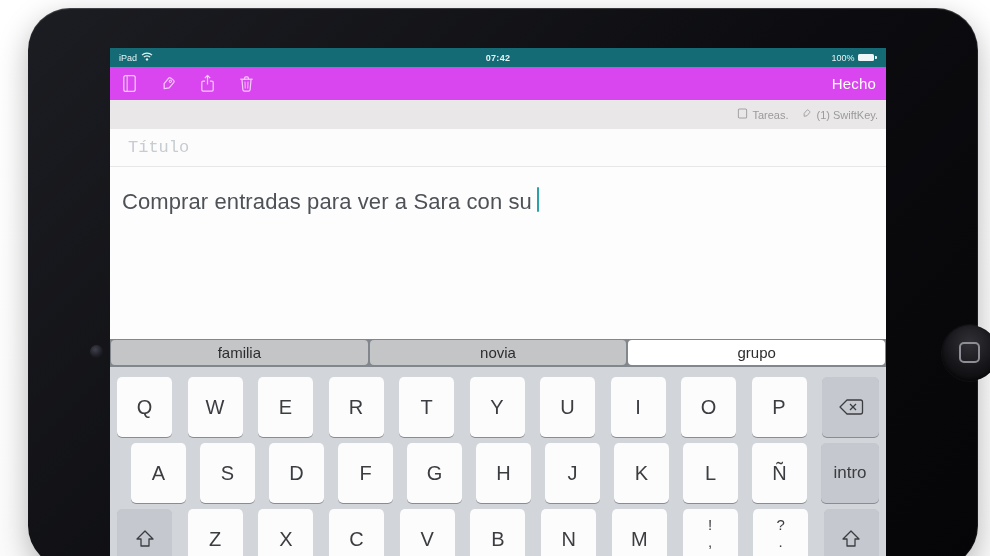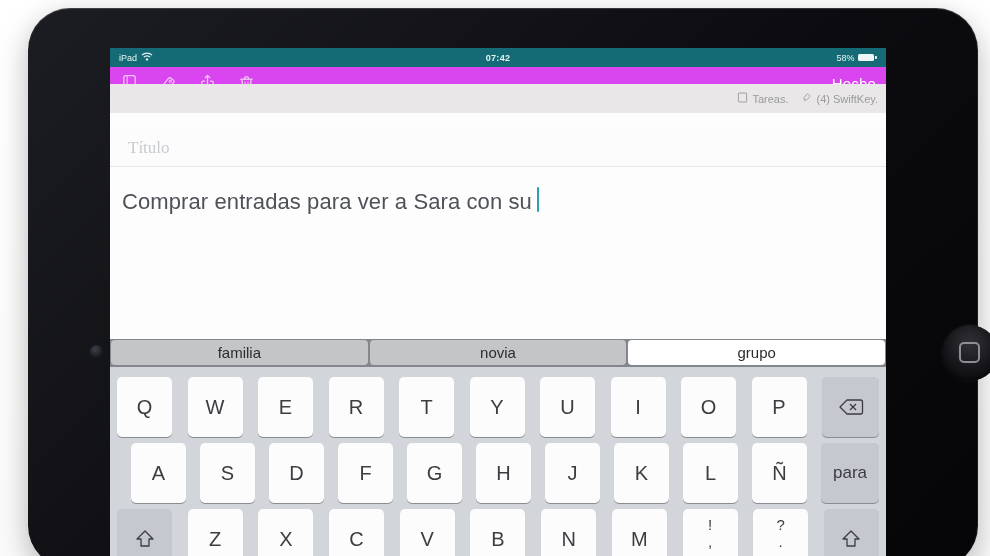--- a/index.html
+++ b/index.html
@@ -54,34 +54,34 @@
     padding:0 10px;box-sizing:border-box;
   }
   .tb-icons{display:flex;align-items:center;gap:20px;}
   .tb-icon{width:19px;height:19px;cursor:pointer;opacity:.72;}
   .tb-icon svg{display:block;}
   .done-btn{
     margin-left:auto;color:#ffffff;font-size:15px;cursor:pointer;letter-spacing:.2px;
   }
   
   .info-bar{
-    position:absolute;left:0;top:36px;width:100%;height:29px;
+    position:absolute;left:0;top:52px;width:100%;height:29px;
     background:#e9e7e8;display:flex;align-items:center;justify-content:flex-end;
     gap:13px;padding-right:8px;box-sizing:border-box;
     color:#9a9a9c;font-size:11px;
   }
   .info-item{display:flex;align-items:center;gap:4px;cursor:pointer;}
   
   .title-field{
     position:absolute;left:0;top:81px;width:100%;height:38px;
     background:#fcfcfd;border-bottom:1px solid #e7e7e9;box-sizing:border-box;
   }
   .title-field input{
     width:100%;height:100%;border:none;outline:none;background:transparent;
-    font-family:Liberation Serif, serif;font-size:17px;color:#555;
+    font-family:Liberation Mono, monospace;font-size:17px;color:#555;
     padding:0 0 0 18px;box-sizing:border-box;
   }
   .title-field input::placeholder{color:#c7ccd1;opacity:1;}
   
   .note-area{
     position:absolute;left:0;top:120px;width:100%;height:171px;
     background:#fdfdfe;padding:19px 12px;box-sizing:border-box;cursor:text;
   }
   .note-text{font-size:22px;color:#4e5257;letter-spacing:.1px;}
   .cursor{
@@ -139,21 +139,21 @@
       <span>
         <svg width="12" height="9" viewBox="0 0 12 9">
           <path d="M1 3.2 A7 7 0 0 1 11 3.2" fill="none" stroke="#e8f3f4" stroke-width="1.2"></path>
           <path d="M2.8 5.2 A4.5 4.5 0 0 1 9.2 5.2" fill="none" stroke="#e8f3f4" stroke-width="1.2"></path>
           <circle cx="6" cy="7.4" r="1.2" fill="#e8f3f4"></circle>
         </svg>
       </span>
     </div>
     <div class="sb-time">07:42</div>
     <div class="sb-right">
-      <span>58%</span>
+      <span>100%</span>
       <span class="battery">
         <span class="battery-body"></span>
           <span class="battery-nub"></span>
       </span>
     </div>
   </div>
 
   <div class="toolbar">
     <div class="tb-icons">
       <span class="tb-icon">
@@ -200,21 +200,21 @@
       <span>Tareas.</span>
     </span>
     <span class="info-item">
       <span>
         <svg width="11" height="11" viewBox="0 0 12 12">
           <g transform="rotate(40 6 6)">
             <path d="M4 3 Q4 2 5 2 L7 2 Q8 2 8 3 L8 7.5 L6 10 L4 7.5 Z" fill="none" stroke="#a2a2a4" stroke-width="1"></path>
           </g>
         </svg>
       </span>
-      <span>(4) SwiftKey.</span>
+      <span>(1) SwiftKey.</span>
     </span>
   </div>
 
   <div class="title-field">
     <input type="text" placeholder="Título" style="">
   </div>
 
   <div class="note-area">
     <span class="note-text">Comprar entradas para ver a Sara con su</span><span class="cursor"></span>
   </div>
@@ -253,21 +253,21 @@
       <div class="key">A</div>
       <div class="key">S</div>
       <div class="key">D</div>
       <div class="key">F</div>
       <div class="key">G</div>
       <div class="key">H</div>
       <div class="key">J</div>
       <div class="key">K</div>
       <div class="key">L</div>
       <div class="key">Ñ</div>
-      <div class="key special intro">para</div>
+      <div class="key special intro">intro</div>
     </div>
 
     <div class="kb-row r3">
       <div class="key special">
         <span>
           <svg width="22" height="22" viewBox="0 0 22 22">
             <path d="M11 3 L19 11 L15 11 L15 18 L7 18 L7 11 L3 11 Z" fill="none" stroke="#3b3d40" stroke-width="1.3" stroke-linejoin="round"></path>
           </svg>
         </span>
       </div>

